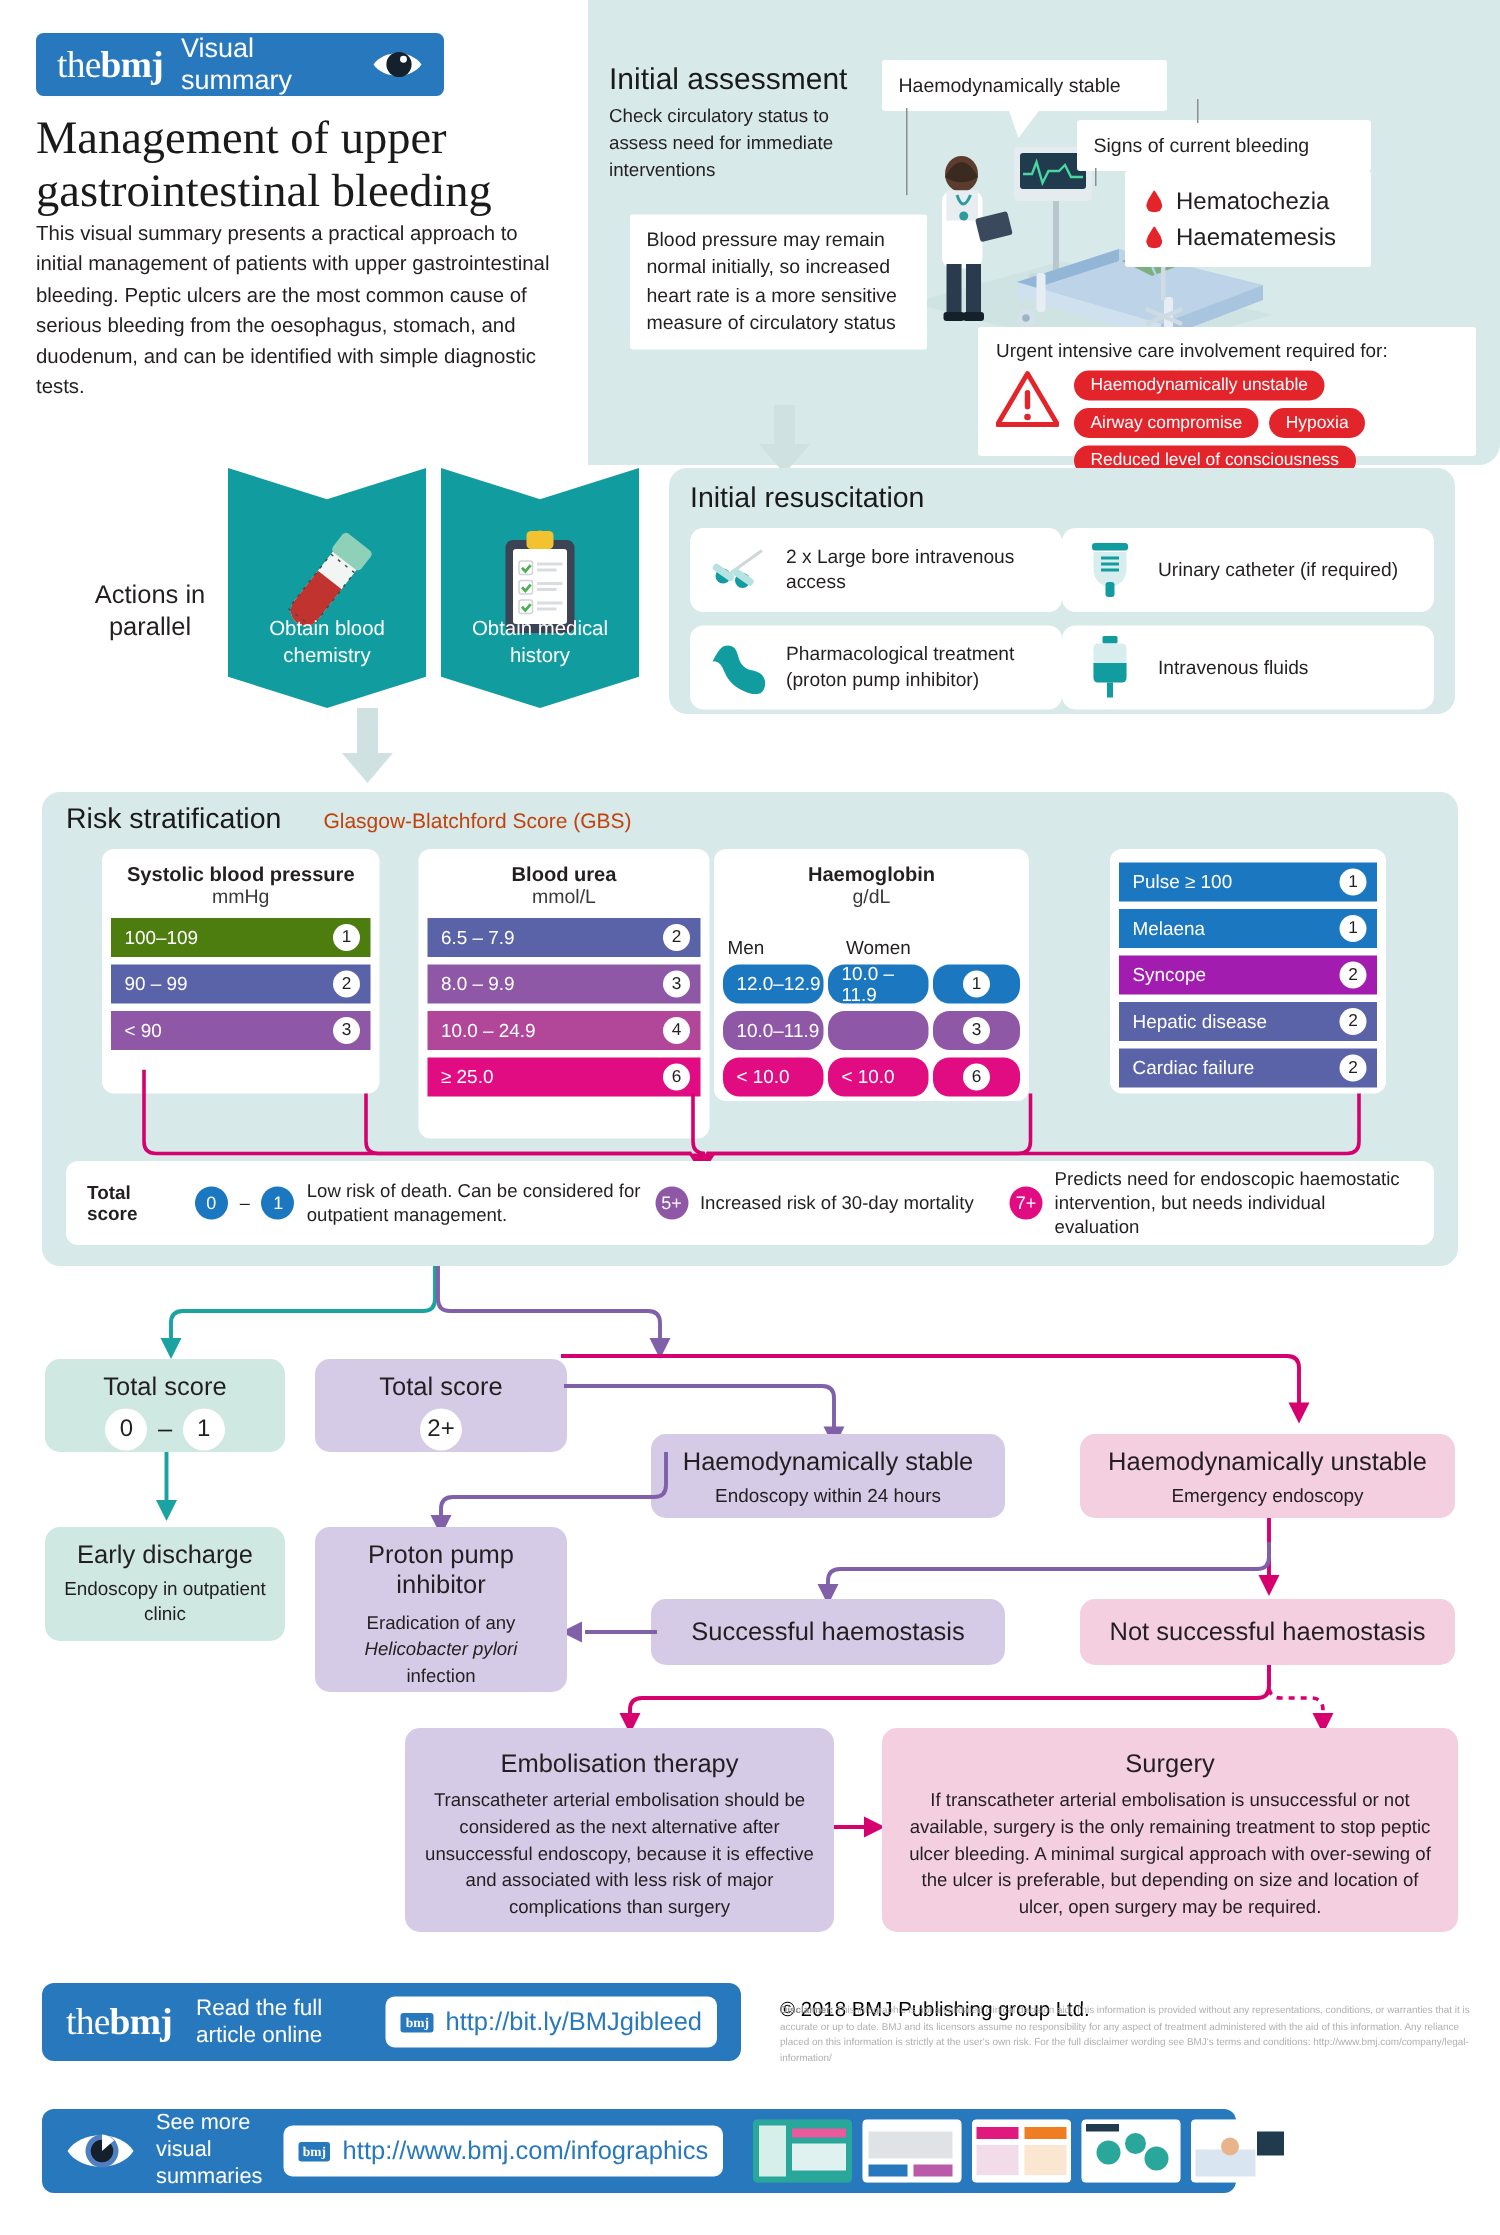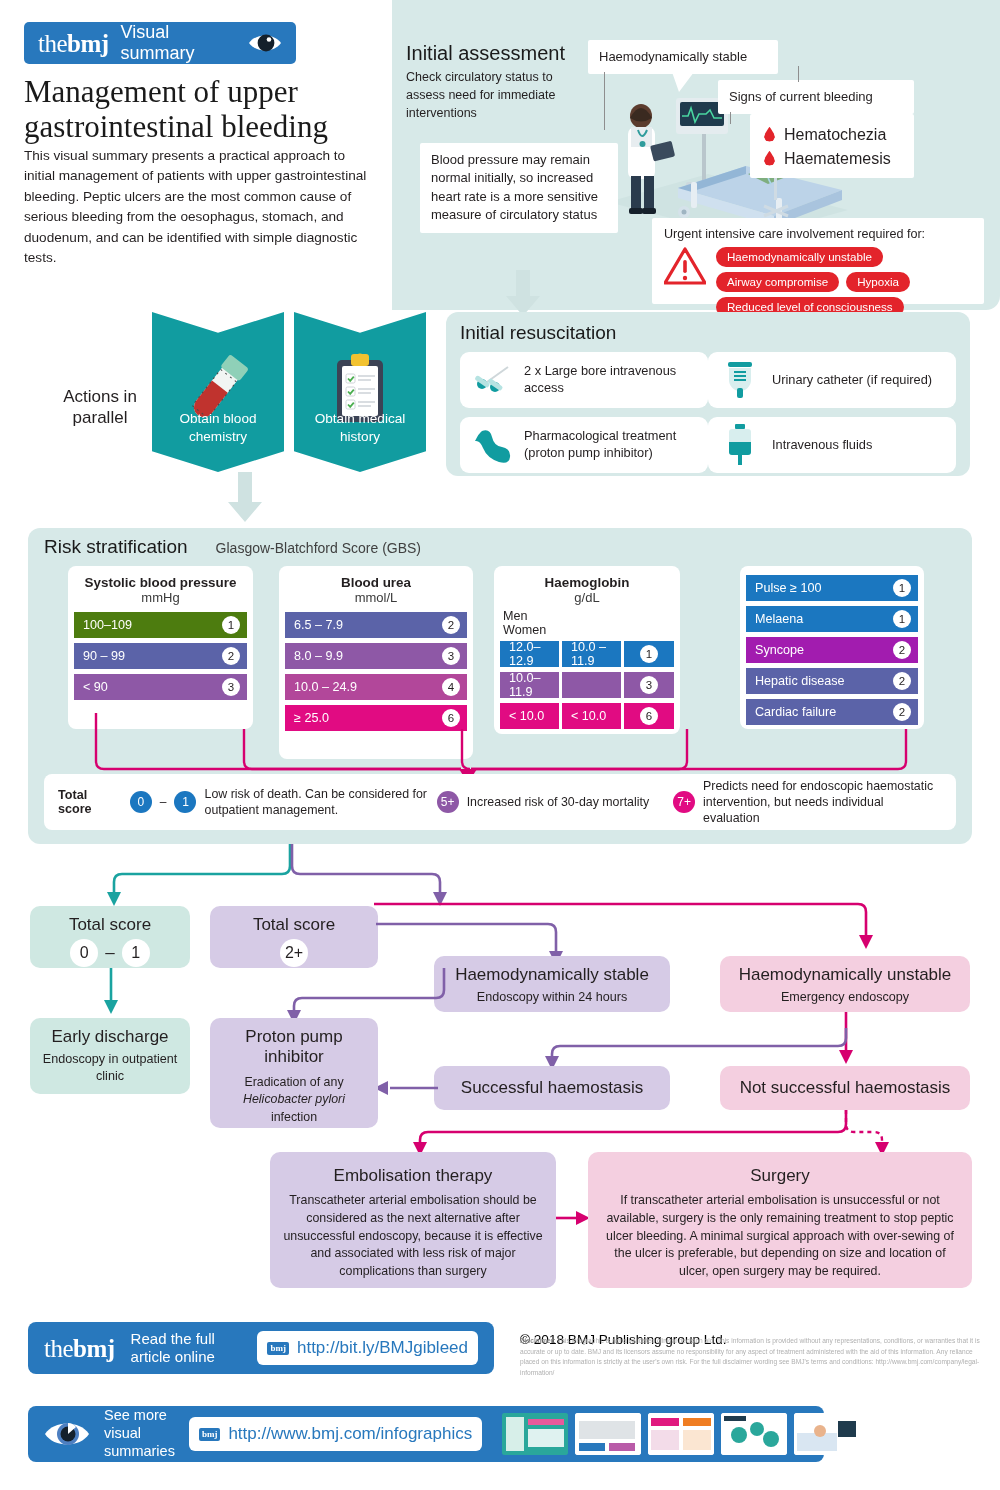--- a/index.html
+++ b/index.html
@@ -114,42 +114,42 @@
   }
   .resus-card .ricon { width: 44px; flex:none; display:flex; align-items:center; justify-content:center; }
 
   
   #risk {
     left: 28px; top: 528px; width: 944px; height: 316px;
     background:#d7e9e8; border-radius: 12px;
   }
   #risk-head { position:absolute; left: 16px; top: 8px; display:flex; align-items:baseline; gap: 28px;}
   #risk-title { font-size: 19px; color:#1a1a1a; }
-  #risk-sub { font-size: 14px; color:#404040; }
+  #risk-sub { font-size: 14px; color:#c2410c; }
 
   .gbs-card { position:absolute; background:#fff; border-radius: 8px; overflow:hidden; }
   .gbs-hd { text-align:center; padding-top: 9px; }
   .gbs-hd .h1 { font-size: 13.4px; font-weight: 700; }
   .gbs-hd .h2 { font-size: 13px; font-weight: 400; color:#3a3a3a; }
   .gbs-rows { margin-top: 7px; padding: 0 6px 0; }
   .gbs-row {
     display:flex; align-items:center; justify-content: space-between;
     height: 26px; margin-bottom: 5px; padding: 0 7px 0 9px;
     color:#fff; font-size: 12.6px;
   }
   .score-dot {
     width: 18px; height: 18px; border-radius: 50%; background:#fff;
     color:#231f20; font-size: 11.5px; display:flex; align-items:center; justify-content:center;
     flex:none; font-weight: 400;
   }
   
-  .hb-subhd { display:flex; padding: 0 6px; margin-top: 4px; flex-direction: column; }
+  .hb-subhd { display:flex; padding: 0 6px; margin-top: 20px; }
   .hb-subhd div { font-size: 12.6px; color:#231f20; }
   .hb-row { display:flex; gap: 3px; margin-bottom: 5px; padding: 0 6px; height: 26px; }
-  .hb-cell { flex: 1; display:flex; align-items:center; padding-left: 9px; color:#fff; font-size:12.6px; }
+  .hb-cell { flex: 1; display:flex; align-items:center; padding-left: 9px; color:#fff; font-size:12.6px;border-radius:11px; }
   .hb-pt { width: 40px; display:flex; align-items:center; justify-content:center; }
 
   
   #total-strip {
     position:absolute; left: 16px; top: 246px; width: 912px; height: 56px;
     background:#fff; border-radius: 8px; display:flex; align-items:center; padding: 0 14px;
   }
   #ts-label { font-size: 12.6px; font-weight: 700; margin-right: 12px; }
   .ts-item { display:flex; align-items:center; gap: 8px; }
   .ts-badge {
@@ -471,21 +471,21 @@
           <span>10.0 – 24.9</span>
           <span class="score-dot">4</span>
         </div>
         <div class="gbs-row" style="background: rgb(225, 11, 130);">
           <span>≥ 25.0</span>
           <span class="score-dot">6</span>
         </div>
       </div>
   </div>
 
-  <div class="gbs-card" style="left:466px; top:38px; width:186px; height:168px;">
+  <div class="gbs-card" style="left:448px; top:38px; width:210px; height:168px;">
     <div class="gbs-hd">
       <div class="h1">Haemoglobin</div>
       <div class="h2">g/dL</div>
     </div>
     <div class="hb-subhd">
       <div style="flex:1; padding-left:3px;">Men</div>
       <div style="flex:1; padding-left:3px;">Women</div>
       <div style="width:40px;"></div>
     </div>
     <div id="col2-rows" style="margin-top:4px;">

